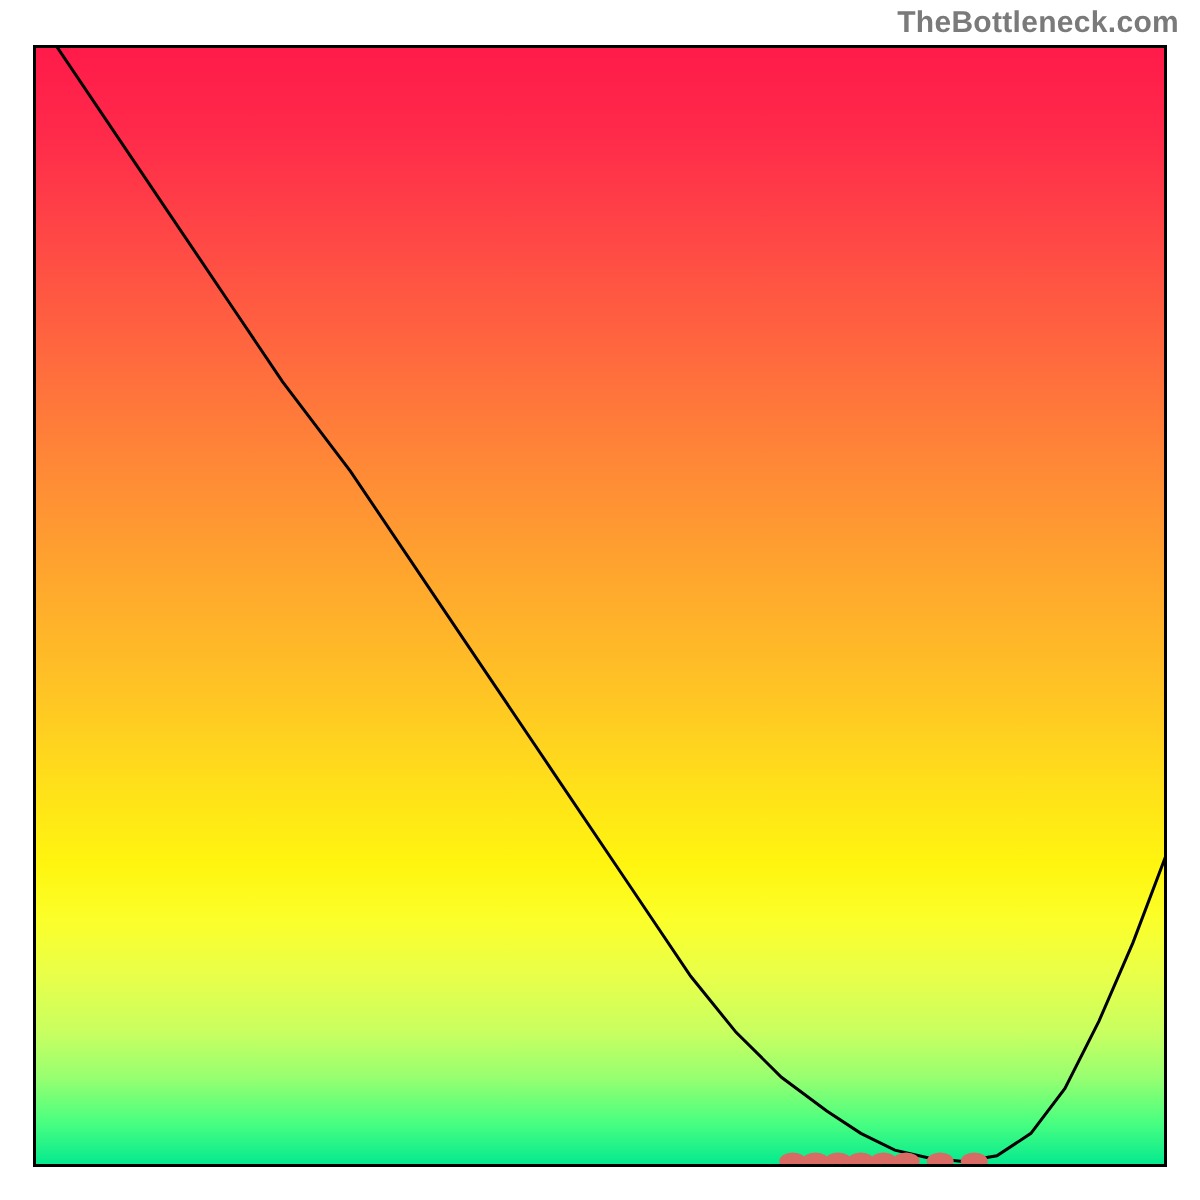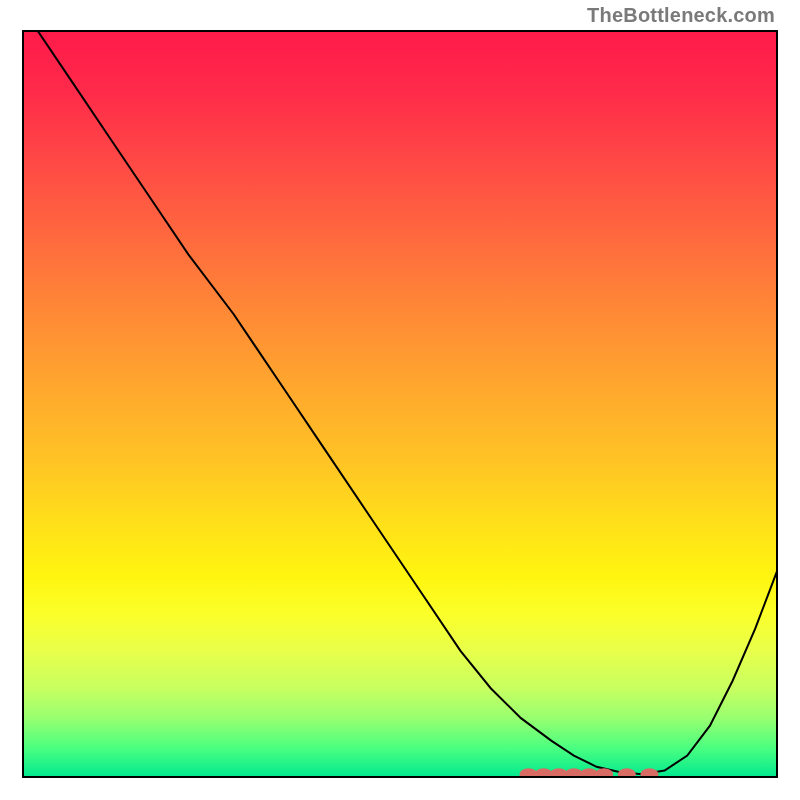--- a/index.html
+++ b/index.html
@@ -6,21 +6,21 @@
   body {
     width: 800px;
     height: 800px;
     background: #ffffff;
     position: relative;
     font-family: Arial, sans-serif;
   }
   .watermark {
     position: absolute;
     top: 4px;
-    right: 25px;
+    right: 14px;
     font-size: 20px;
     font-weight: bold;
     color: #7a7a7a;
     letter-spacing: 0.2px;
     z-index: 10;
   }
   .chart-area {
     position: absolute;
     left: 22px;
     top: 30px;

